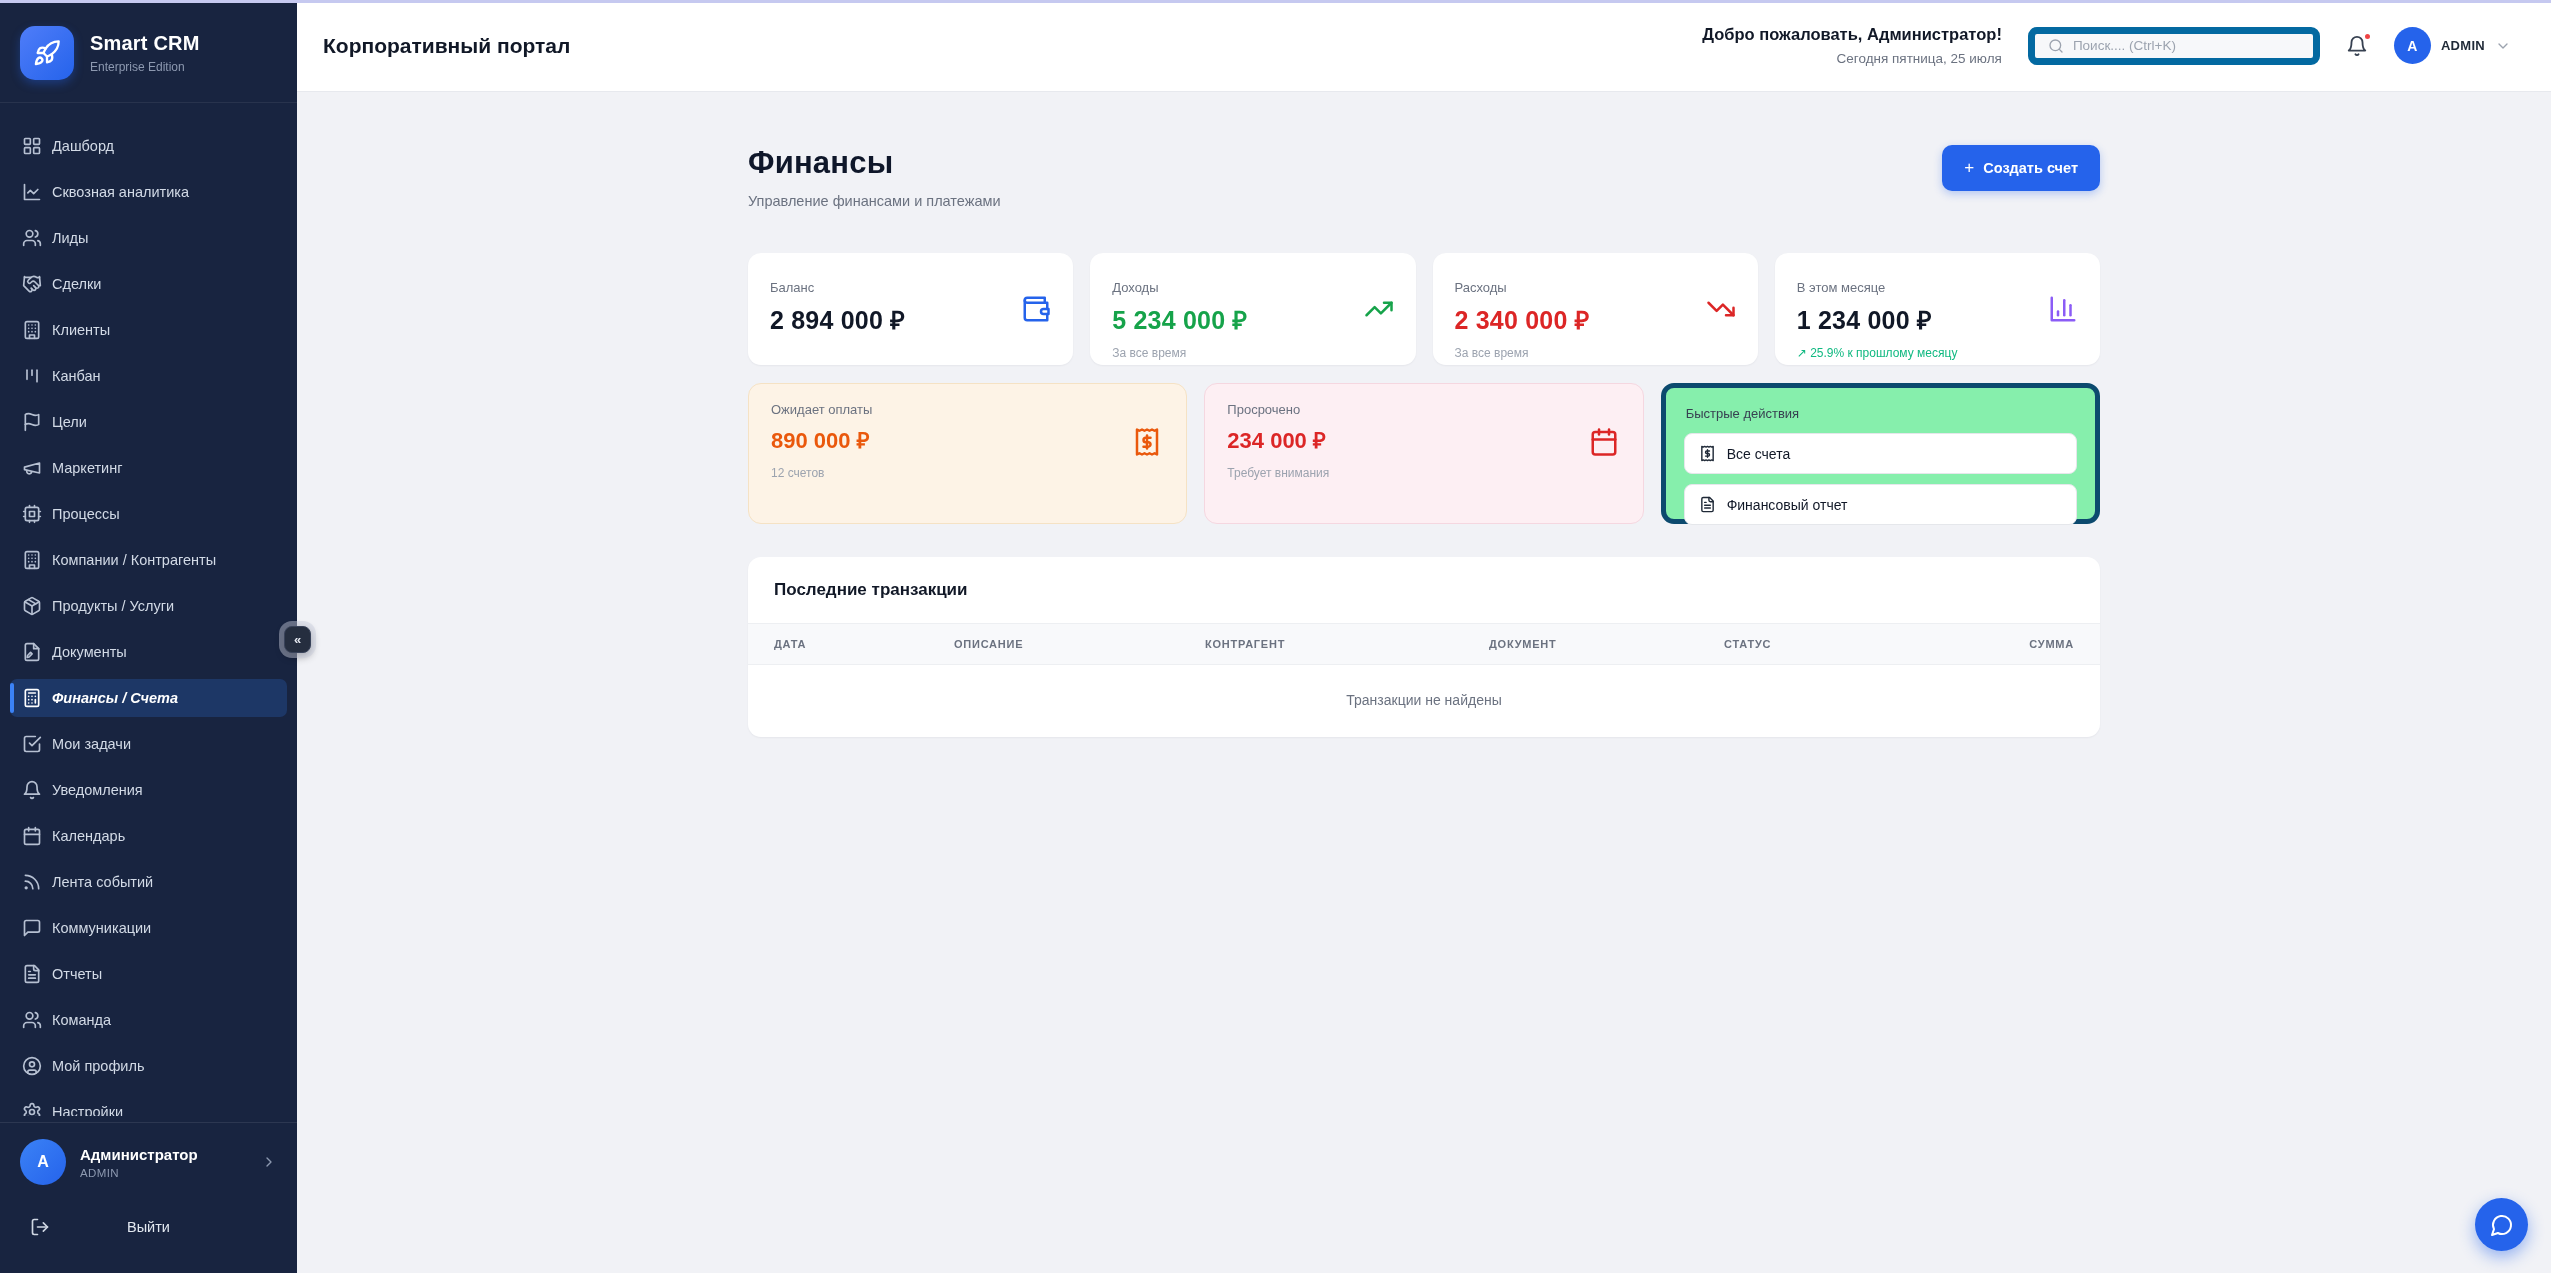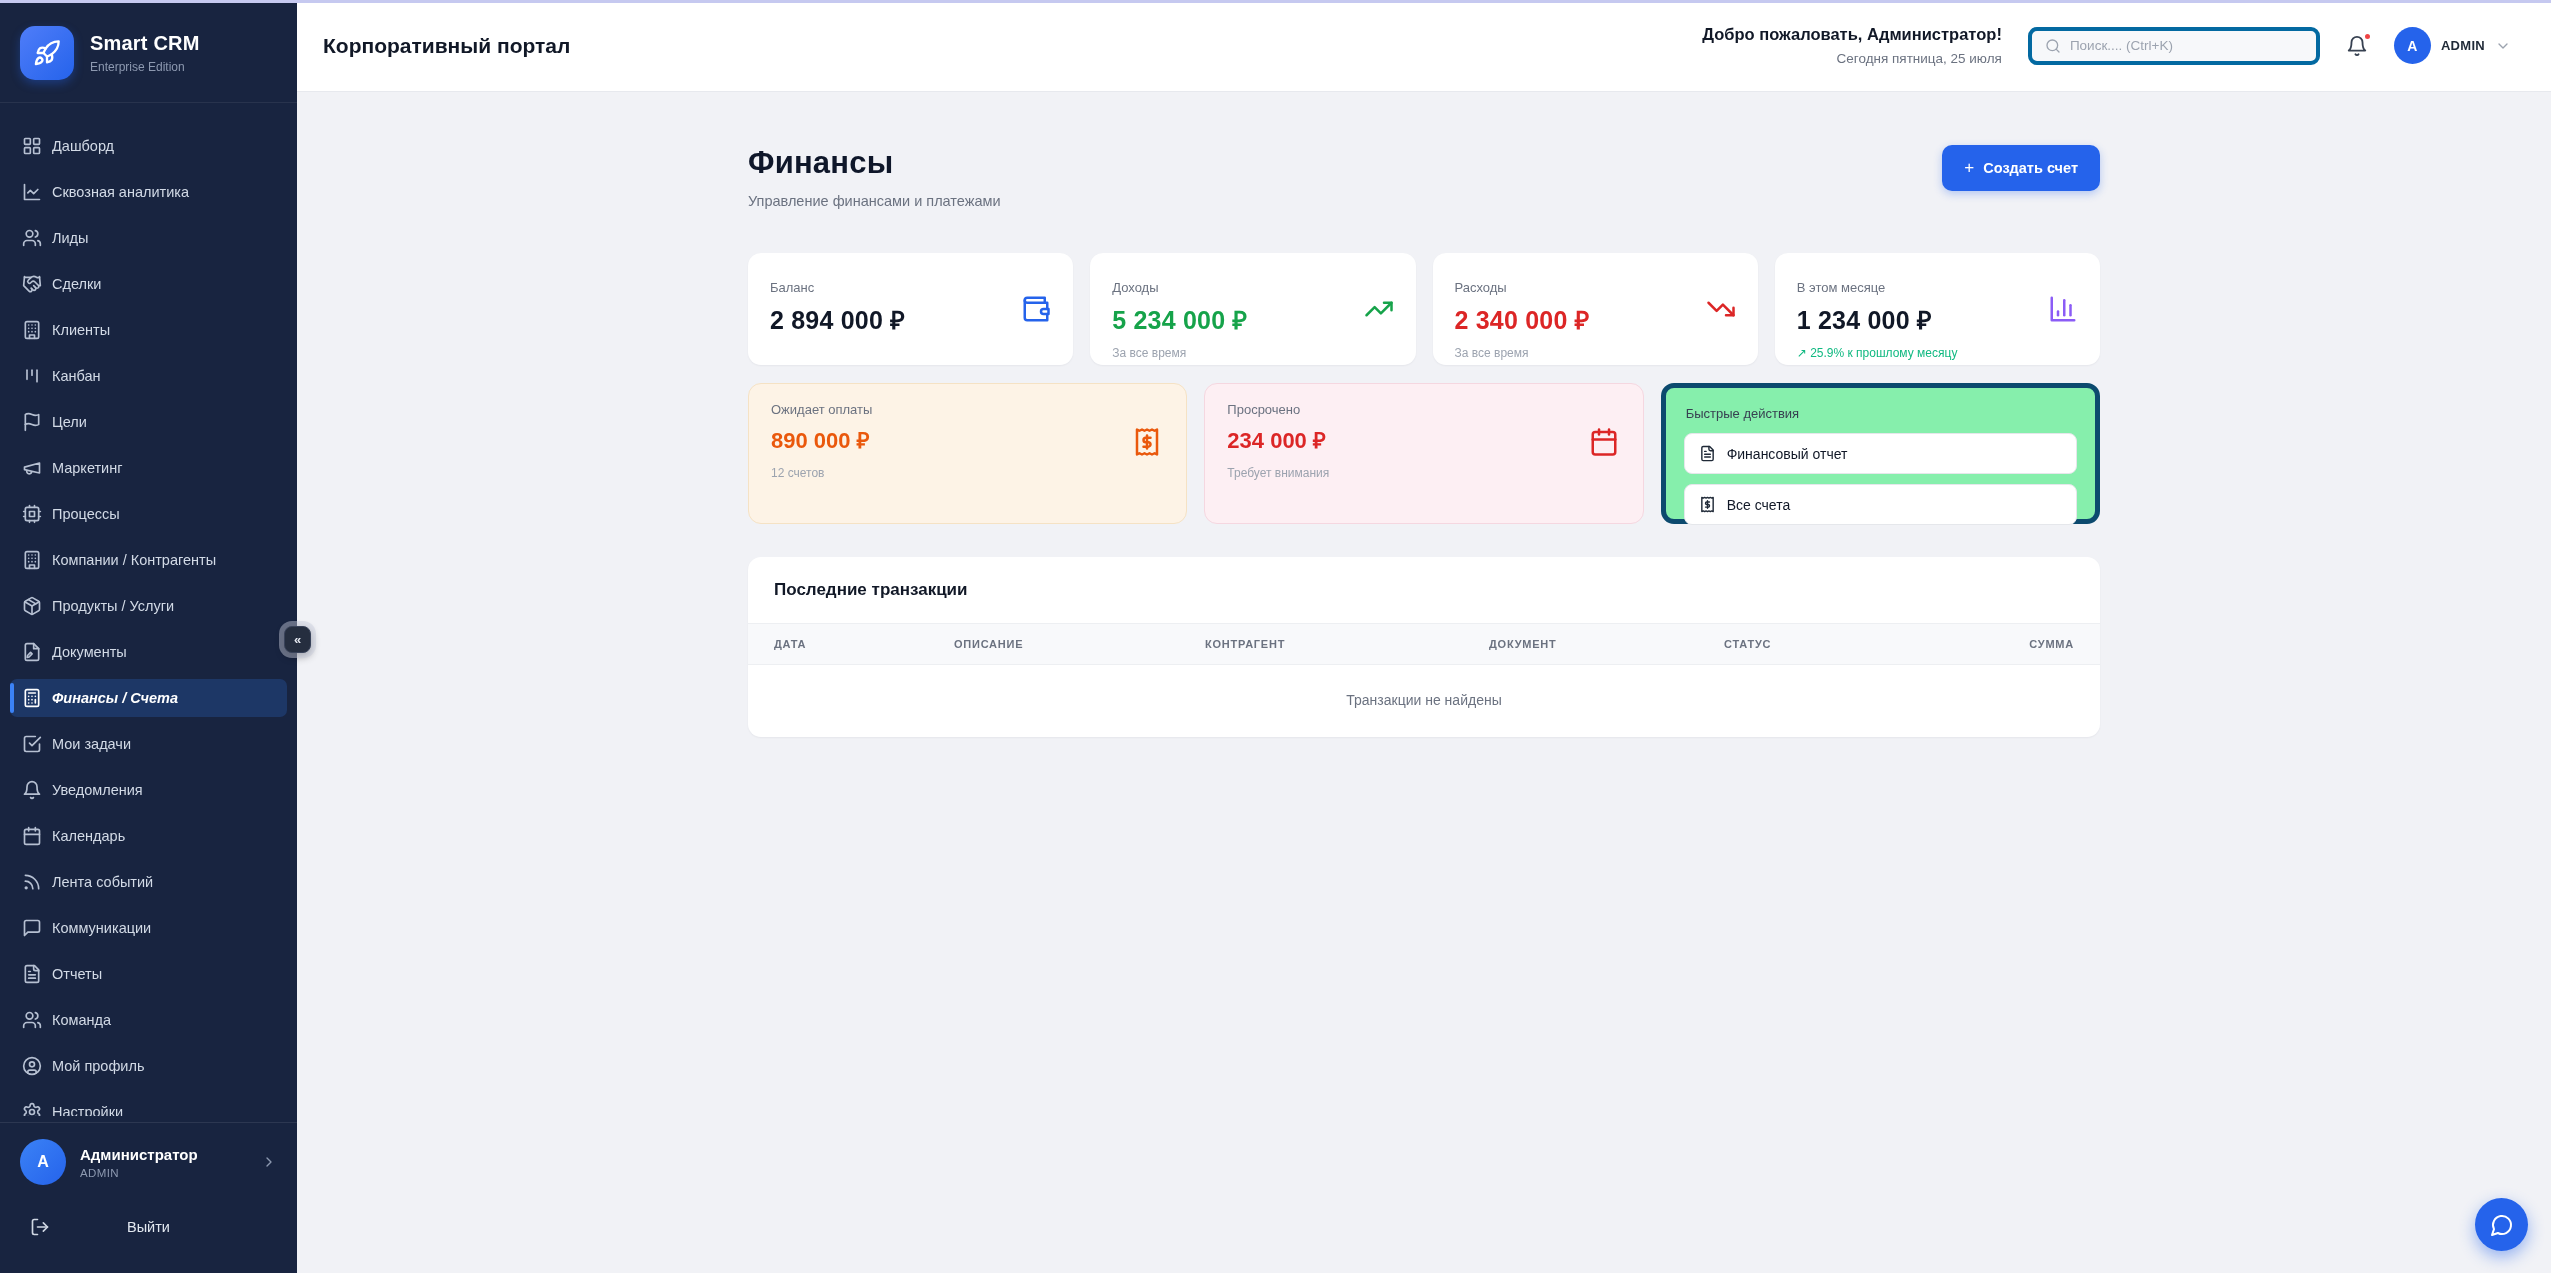--- a/index.html
+++ b/index.html
@@ -91,21 +91,21 @@
     height:92px; background:#ffffff; border-bottom:1px solid #e7e9ee;
     display:flex; align-items:center; padding:0 40px 0 26px;
   }
   .portal-title { font-size:21px; font-weight:700; color:#111827; }
   .header-right { margin-left:auto; display:flex; align-items:center; gap:26px; }
   .welcome-block { text-align:right; }
   .welcome-line { font-size:16.5px; font-weight:700; color:#111827; }
   .date-line { font-size:13.5px; color:#6b7280; margin-top:7px; }
   .search-box {
     width:292px; height:38px; background:#f7f8fa;
-    border:4px solid #0369a1; border-radius:9px;
+    border:7px solid #0369a1; border-radius:9px;
     display:flex; align-items:center; gap:9px; padding:0 13px;
     color:#9ca3af;
   }
   .search-box svg { width:16px; height:16px; min-width:16px; }
   .search-box input {
     border:none; outline:none; background:transparent; width:100%;
     font-family:"Liberation Sans", sans-serif; font-size:13.5px; color:#374151;
   }
   .search-box input::placeholder { color:#9ca3af; }
   .bell-wrap { position:relative; display:flex; color:#374151; cursor:pointer; }
@@ -618,39 +618,39 @@
                 <path d="M8 2v4"></path>
                 <path d="M3 10h18"></path>
               </svg>
             </span>
           </div>
           <div class="qa-card">
             <div class="qa-title">Быстрые действия</div>
             <button class="qa-btn">
               <span class="qa-icon">
                 <svg viewBox="0 0 24 24" fill="none" stroke="currentColor" stroke-width="2" stroke-linecap="round" stroke-linejoin="round">
+                  <path d="M4 2v20l2-1 2 1 2-1 2 1 2-1 2 1 2-1 2 1V2l-2 1-2-1-2 1-2-1-2 1-2-1-2 1Z"></path>
+                  <path d="M14.8 8.5H11a1.8 1.8 0 0 0 0 3.6h2a1.8 1.8 0 0 1 0 3.6H9.2"></path>
+                  <path d="M12 6.8v10.4"></path>
+                </svg>
+              </span>
+              <span>Все счета</span>
+            </button>
+            <button class="qa-btn">
+              <span class="qa-icon">
+                <svg viewBox="0 0 24 24" fill="none" stroke="currentColor" stroke-width="2" stroke-linecap="round" stroke-linejoin="round">
                   <path d="M15 2H6a2 2 0 0 0-2 2v16a2 2 0 0 0 2 2h12a2 2 0 0 0 2-2V7Z"></path>
                   <path d="M14 2v4a2 2 0 0 0 2 2h4"></path>
                   <path d="M10 9H8"></path>
                   <path d="M16 13H8"></path>
                   <path d="M16 17H8"></path>
                 </svg>
               </span>
               <span>Финансовый отчет</span>
             </button>
-            <button class="qa-btn">
-              <span class="qa-icon">
-                <svg viewBox="0 0 24 24" fill="none" stroke="currentColor" stroke-width="2" stroke-linecap="round" stroke-linejoin="round">
-                  <path d="M4 2v20l2-1 2 1 2-1 2 1 2-1 2 1 2-1 2 1V2l-2 1-2-1-2 1-2-1-2 1-2-1-2 1Z"></path>
-                  <path d="M14.8 8.5H11a1.8 1.8 0 0 0 0 3.6h2a1.8 1.8 0 0 1 0 3.6H9.2"></path>
-                  <path d="M12 6.8v10.4"></path>
-                </svg>
-              </span>
-              <span>Все счета</span>
-            </button>
           </div>
         </div>
 
       <div class="tx-card">
         <div class="tx-title">Последние транзакции</div>
         <div class="tx-header" id="txHeader">
             <div class="tx-col">ДАТА</div>
             <div class="tx-col">ОПИСАНИЕ</div>
             <div class="tx-col">КОНТРАГЕНТ</div>
             <div class="tx-col">ДОКУМЕНТ</div>

